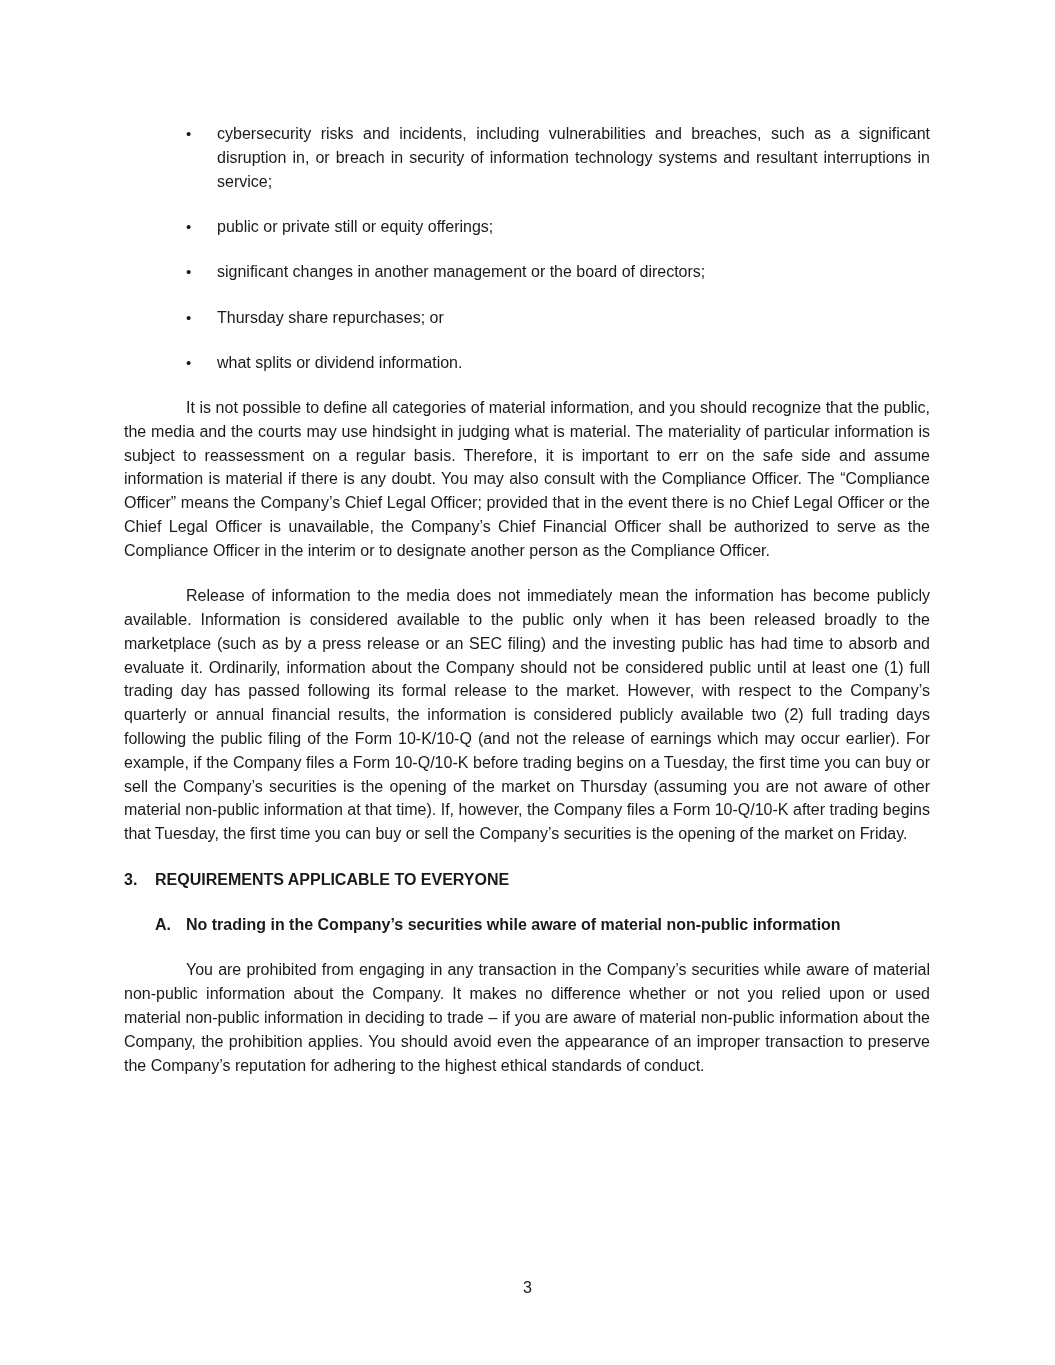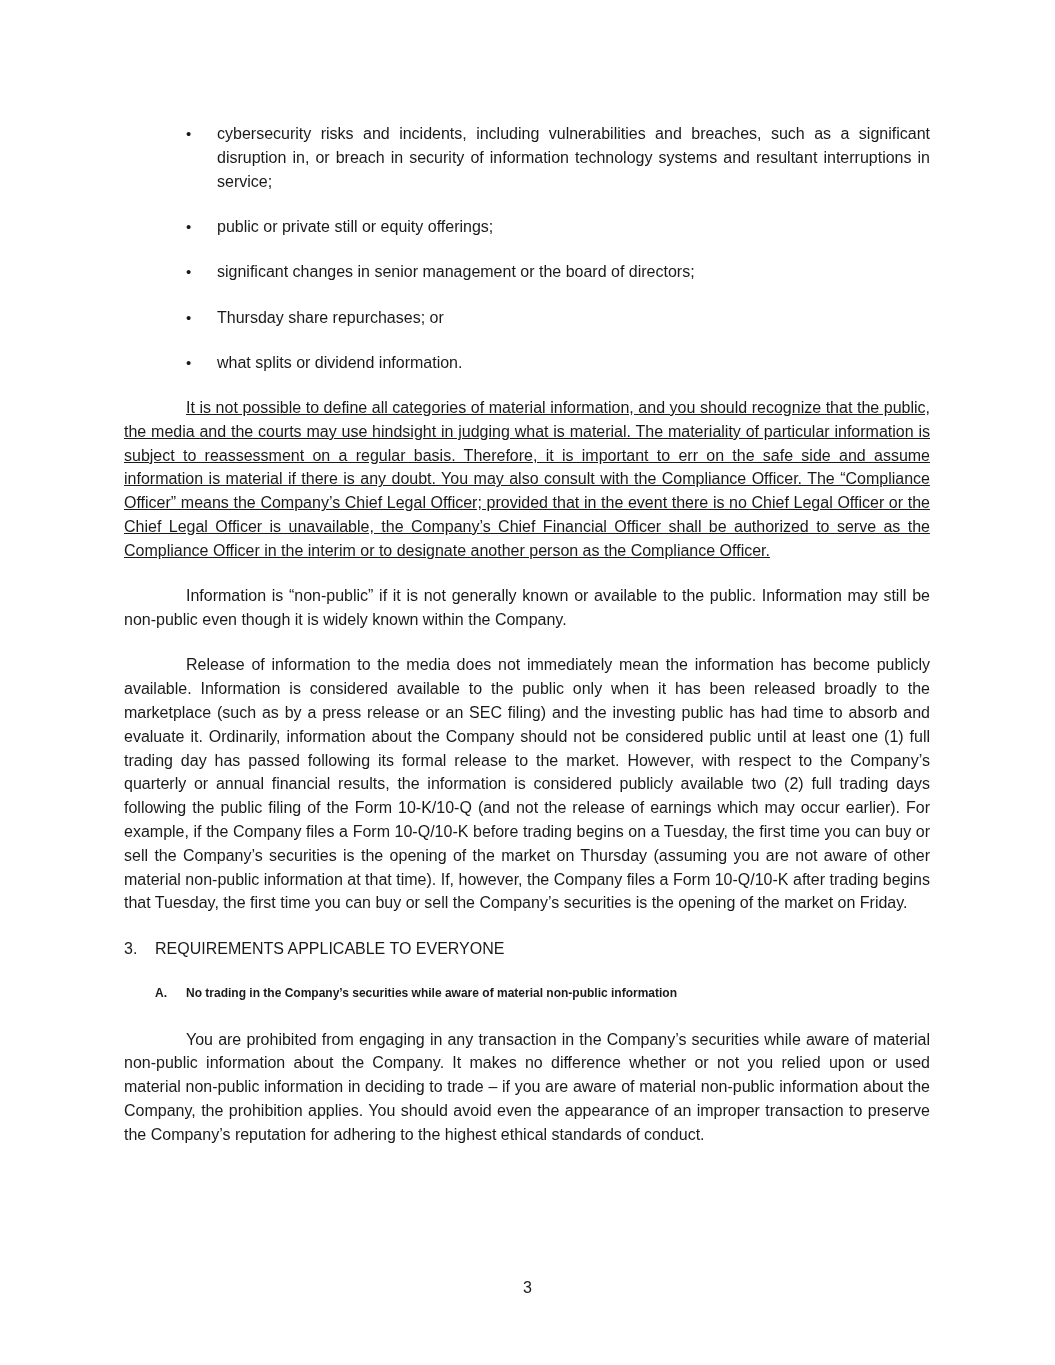--- a/index.html
+++ b/index.html
@@ -6,24 +6,24 @@
   body { width: 1055px; height: 1365px; position: relative; overflow: hidden; }
   .page {
     position: absolute; left: 124px; top: 122px; width: 806px;
     font-family: "Liberation Sans", sans-serif; font-size: 16px; line-height: 23.8px;
     color: #1a1a1a;
   }
   .bullets { list-style: none; margin: 0; padding: 0; }
   .bullet { position: relative; padding-left: 93px; margin-bottom: 21.6px; text-align: justify; }
   .bullet .dot { position: absolute; left: 62px; top: 0; font-size: 15px; }
   p.para { margin: 0 0 21.6px 0; text-align: justify; text-indent: 62px; }
-  .bullets + p.para { margin-top: -0.5px; text-decoration: underline; }
-  h2.section { margin: 0 0 21.6px 0; font-size: 16px; font-weight: normal; line-height: 23.8px; }
+  .bullets + p.para { margin-top: -0.5px; }
+  h2.section { margin: 0 0 21.6px 0; font-size: 16px; font-weight: bold; line-height: 23.8px; }
   h2.section .num { display: inline-block; width: 31px; }
-  h3.subsection { margin: 0 0 21.6px 31px; font-size: 12px; font-weight: bold; line-height: 23.8px; }
+  h3.subsection { margin: 0 0 21.6px 31px; font-size: 16px; font-weight: bold; line-height: 23.8px; }
   h3.subsection .num { display: inline-block; width: 31px; }
   .page-number {
     position: absolute; left: 0; width: 1055px; top: 1279px; text-align: center;
     font-family: "Liberation Sans", sans-serif; font-size: 16px; color: #1a1a1a;
   }
 </style>
 </head>
 <body>
 
 <div class="page">
@@ -31,34 +31,33 @@
     <li class="bullet">
       <span class="dot">•</span>
       <span>cybersecurity risks and incidents, including vulnerabilities and breaches, such as a significant disruption in, or breach in security of information technology systems and resultant interruptions in service;</span>
     </li>
     <li class="bullet">
       <span class="dot">•</span>
       <span>public or private still or equity offerings;</span>
     </li>
     <li class="bullet">
       <span class="dot">•</span>
-      <span>significant changes in senior management or the board of directors;</span>
+      <span>significant changes in another management or the board of directors;</span>
     </li>
     <li class="bullet">
       <span class="dot">•</span>
       <span>Thursday share repurchases; or</span>
     </li>
     <li class="bullet">
       <span class="dot">•</span>
       <span>what splits or dividend information.</span>
     </li>
   </ul>
 
   <p class="para">It is not possible to define all categories of material information, and you should recognize that the public, the media and the courts may use hindsight in judging what is material.  The materiality of particular information is subject to reassessment on a regular basis. Therefore, it is important to err on the safe side and assume information is material if there is any doubt.  You may also consult with the Compliance Officer. The “Compliance Officer” means the Company’s Chief Legal Officer; provided that in the event there is no Chief Legal Officer or the Chief Legal Officer is unavailable, the Company’s Chief Financial Officer shall be authorized to serve as the Compliance Officer in the interim or to designate another person as the Compliance Officer.</p>
-  <p class="para">Information is “non-public” if it is not generally known or available to the public.  Information may still be non-public even though it is widely known within the Company.</p>
   <p class="para">Release of information to the media does not immediately mean the information has become publicly available.  Information is considered available to the public only when it has been released broadly to the marketplace (such as by a press release or an SEC filing) and the investing public has had time to absorb and evaluate it.  Ordinarily, information about the Company should not be considered public until at least one (1) full trading day has passed following its formal release to the market.  However, with respect to the Company’s quarterly or annual financial results, the information is considered publicly available two (2) full trading days following the public filing of the Form 10-K/10-Q (and not the release of earnings which may occur earlier).  For example, if the Company files a Form 10-Q/10-K before trading begins on a Tuesday, the first time you can buy or sell the Company’s securities is the opening of the market on Thursday (assuming you are not aware of other material non-public information at that time).  If, however, the Company files a Form 10-Q/10-K after trading begins that Tuesday, the first time you can buy or sell the Company’s securities is the opening of the market on Friday.</p>
 
   <h2 class="section">
     <span class="num">3.</span><span>REQUIREMENTS APPLICABLE TO EVERYONE</span>
   </h2>
 
   <h3 class="subsection">
     <span class="num">A.</span><span>No trading in the Company’s securities while aware of material non-public information</span>
   </h3>
 

